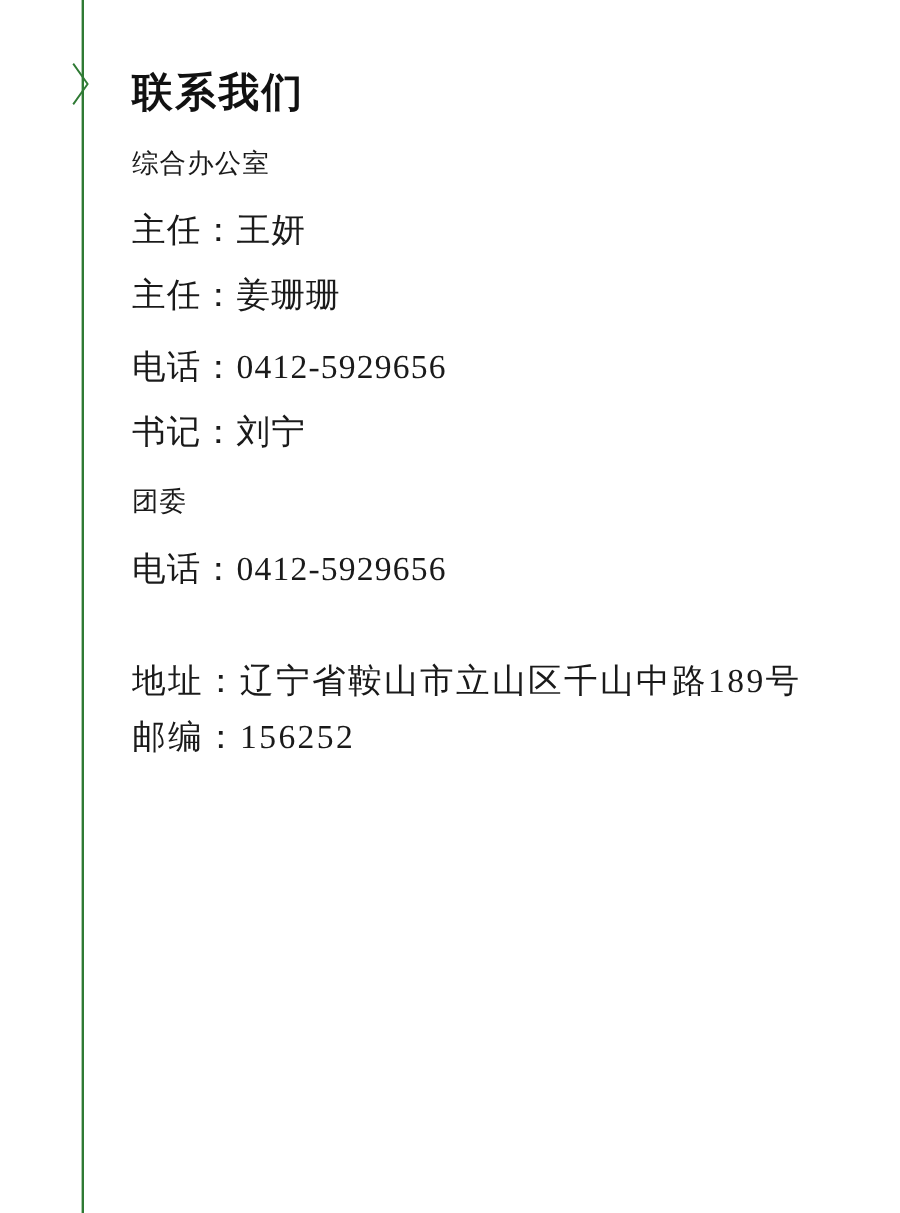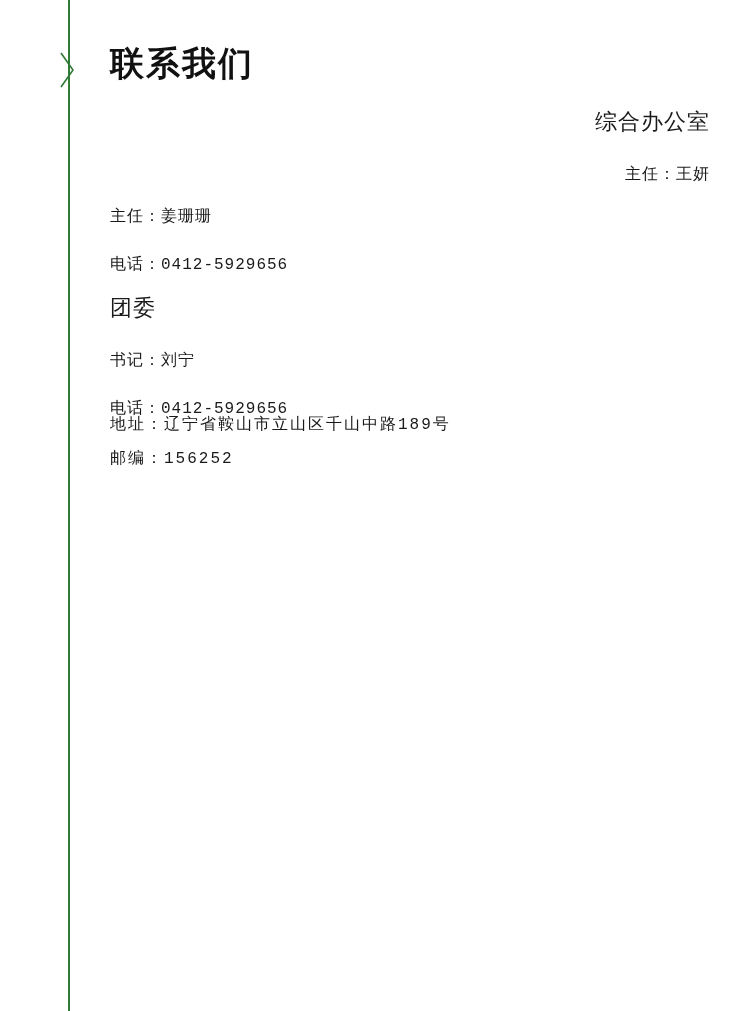--- a/index.html
+++ b/index.html
@@ -33,60 +33,59 @@
     width: 16px;
     height: 36px;
   }
   .deco-arrow svg {
     display: block;
   }
 
   .page {
     position: absolute;
     left: 110px;
-    top: 0;
+    top: 12px;
     width: 600px;
-    font-family: Liberation Mono, monospace;
   }
 
   .doc-title {
     font-size: 34px;
     font-weight: bold;
     letter-spacing: 2px;
     margin: 0;
     padding-top: 46px;
     line-height: 1.2;
     color: #111111;
   }
 
   .block {
     margin-top: 26px;
   }
   .block.first {
-    text-align: right;
   }
 
   .line {
-    font-size: 16px;
+    font-size: 28px;
     line-height: 1.0;
     letter-spacing: 1px;
     margin: 0 0 32px 0;
     color: #1a1a1a;
     white-space: pre;
   }
   .line:last-child {
     margin-bottom: 0;
   }
 
   .section-head {
     font-size: 22px;
     letter-spacing: 1px;
   }
 
   .address-block {
+    margin-top: 66px;
   }
   .address-block .line {
     margin-bottom: 18px;
     letter-spacing: 2px;
   }
 </style>
 </head>
 <body>
 
 <div class="deco-line"></div>
@@ -104,22 +103,22 @@
     <p class="line section-head">综合办公室</p>
     <p class="line">主任：王妍</p>
   </div>
 
   <div class="block">
     <p class="line">主任：姜珊珊</p>
     <p class="line">电话：0412-5929656</p>
   </div>
 
   <div class="block">
+    <p class="line">书记：刘宁</p>
     <p class="line section-head">团委</p>
-    <p class="line">书记：刘宁</p>
     <p class="line">电话：0412-5929656</p>
   </div>
 
   <div class="address-block">
     <p class="line">地址：辽宁省鞍山市立山区千山中路189号</p>
     <p class="line">邮编：156252</p>
   </div>
 
 </div>
 

